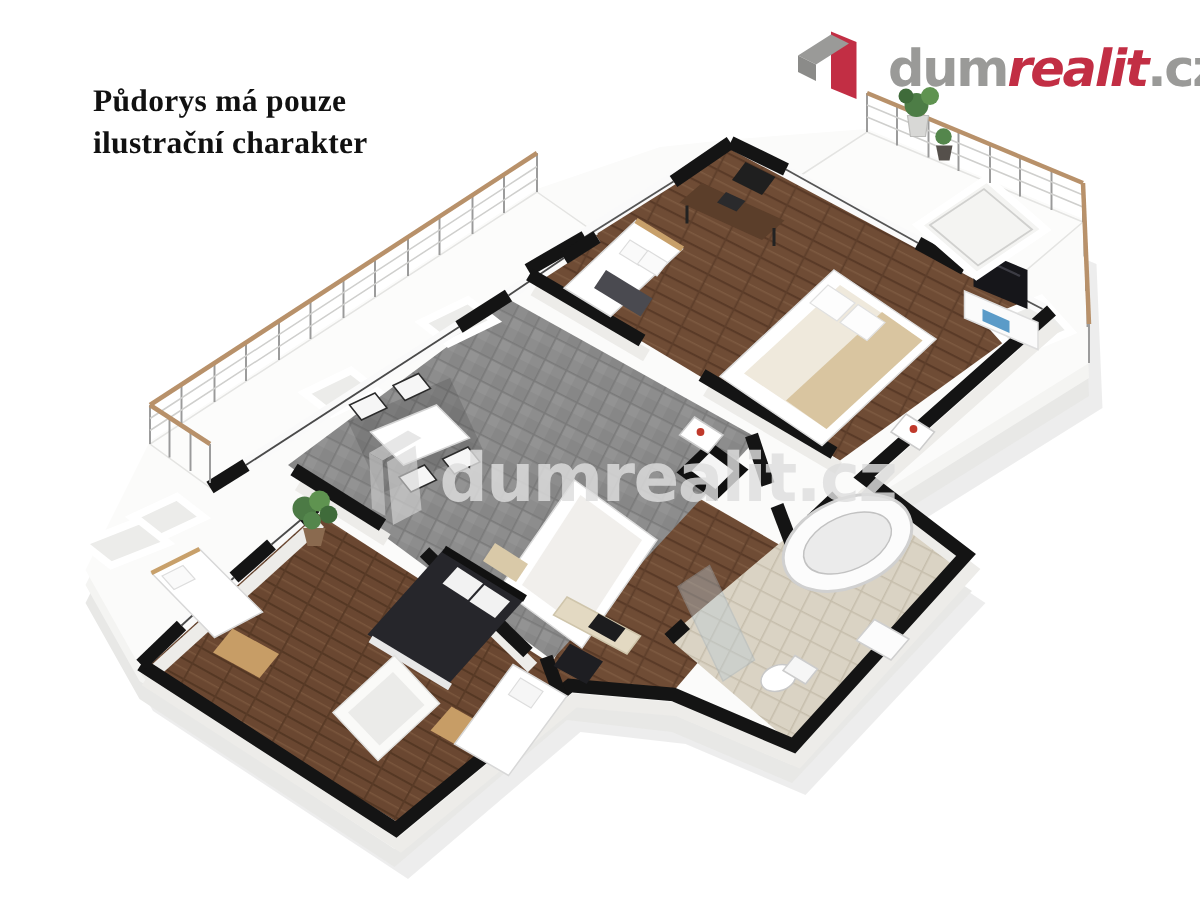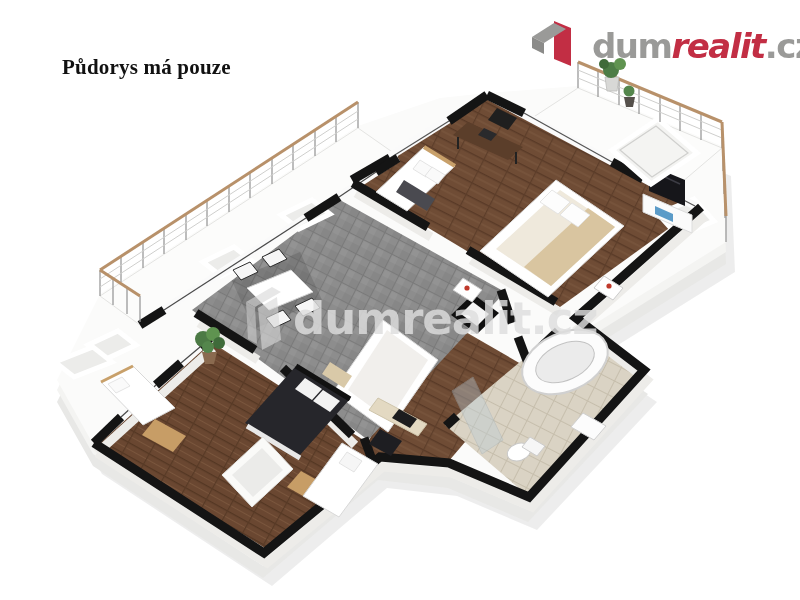--- a/index.html
+++ b/index.html
@@ -19,20 +19,21 @@
   .wm-text{font-family:"DejaVu Sans",sans-serif;font-weight:700;font-size:45px;
     letter-spacing:-1px;fill:#dedede;opacity:.82;}
 </style>
 </head>
 <body>
 
 <div class="stage">
 
   <div class="disclaimer">
     <div>Půdorys má pouze</div>
+    <div>ilustrační charakter</div>
   </div>
 
   <div class="logo">
     <svg width="58" height="62" viewBox="0 0 58 62">
       <polygon points="27,11 44,18 44,56 27,49" fill="#c22e44"></polygon>
       <polygon points="5,27 27,13 39,19 17,33" fill="#9a9a98"></polygon>
       <polygon points="5,27 17,33 17,44 5,38" fill="#8b8b89"></polygon>
     </svg>
     <div class="logo-text"><span class="lg-gray">dum</span><span class="lg-red">realit</span><span class="lg-gray">.cz</span></div>
   </div>

